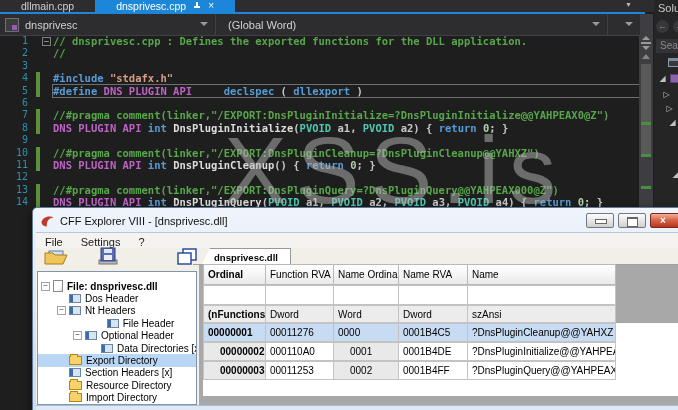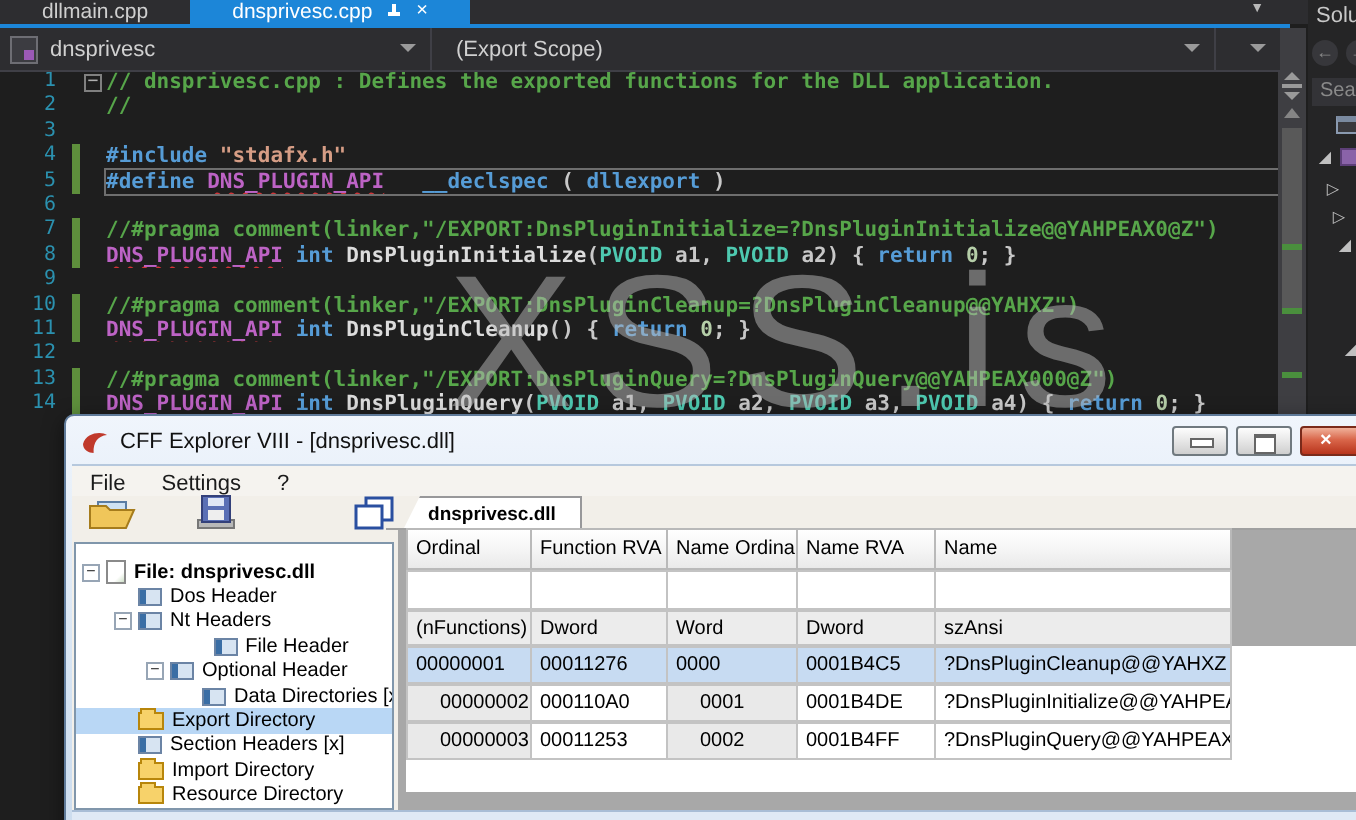--- a/index.html
+++ b/index.html
@@ -102,21 +102,21 @@
   .ticon.module{width:12px;height:9px;background:linear-gradient(90deg,#3a6ea5 3px,#d7e4f2 3px);border:1px solid #6b84a5;box-sizing:border-box;}
   .ticon.folder{width:13px;height:9px;background:#f7d26a;border:1px solid #b8860b;box-sizing:border-box;position:relative;}
   .ticon.folder::before{content:"";position:absolute;left:0;top:-3px;width:6px;height:2px;background:#f7d26a;border:1px solid #b8860b;border-bottom:none;}
   .trow.root .rootlbl{font-weight:bold;}
 
   
   .cff-table{position:absolute;left:170px;top:56px;width:413px;}
   .xrow{display:flex;}
   .xcell{box-sizing:border-box;border:1px solid #c3c3c3;border-left:none;padding:0 4px;font-size:10px;color:#000;
          display:flex;align-items:center;overflow:hidden;white-space:nowrap;background:#fff;}
-  .xrow .xcell:first-child{border-left:1px solid #c3c3c3;}
+  .xrow .xcell:first-child{border-left:1px solid #c3c3c3;font-weight:bold;}
   .c0{width:63px}.c1{width:68px}.c2{width:65px}.c3{width:69px}.c4{width:148px}
   .xrow.hdr .xcell{height:21px;background:linear-gradient(#ffffff,#f3f3f3 60%,#e9e9e9);border-color:#b9b9b9;}
   .xrow.empty .xcell{height:20px;}
   .xrow.types .xcell{height:18px;background:#ececec;}
   .xrow.data .xcell{height:19px;}
   .xrow.data .xcell.shade{background:#e9e9e9;padding-left:16px;}
   .xrow.data.sel .xcell{background:#c7dbf2;}
   .tbl-underflow{position:absolute;left:170px;top:172px;width:478px;height:16px;background:#fff;}
   .tbl-rightwhite{position:absolute;left:583px;top:115px;width:65px;height:57px;background:#fff;}
 </style>
@@ -140,21 +140,21 @@
   <div class="overflow-arrow" style="font-size:7px">▼</div>
 </div>
 
 <div class="abs vs-navbar">
   <div class="nav-sec" style="left:0;width:215px">
     <span class="nav-icon"></span>
     <span class="lbl">dnsprivesc</span>
     <span class="nav-arrow"></span>
   </div>
   <div class="nav-sec" style="left:215px;width:392px">
-    <span class="lbl" style="margin-left:13px">(Export Scope)</span>
+    <span class="lbl" style="margin-left:13px">(Global Word)</span>
     <span class="nav-arrow"></span>
   </div>
   <div class="nav-sec" style="left:607px;width:33px;border-right:none">
     <span class="nav-arrow"></span>
   </div>
 </div>
 
 <div class="abs editor">
   <div id="code-lines">
       <div class="cl">
@@ -372,26 +372,26 @@
           <span>Export Directory</span>
         </div>
         <div class="trow" style="padding-left: 19px;">
           <span class="tspace"></span>
           <span class="ticon module"></span>
           <span>Section Headers [x]</span>
         </div>
         <div class="trow" style="padding-left: 19px;">
           <span class="tspace"></span>
           <span class="ticon folder"></span>
+          <span>Resource Directory</span>
+        </div>
+        <div class="trow" style="padding-left: 19px;">
+          <span class="tspace"></span>
+          <span class="ticon folder"></span>
           <span>Import Directory</span>
-        </div>
-        <div class="trow" style="padding-left: 19px;">
-          <span class="tspace"></span>
-          <span class="ticon folder"></span>
-          <span>Resource Directory</span>
         </div>
       </div>
   </div>
 
   <div class="tbl-rightwhite"></div>
   <div class="tbl-underflow"></div>
   <div class="cff-table" id="cff-table">
       <div class="xrow hdr">
         <div class="xcell c0">Ordinal</div>
         <div class="xcell c1">Function RVA</div>

